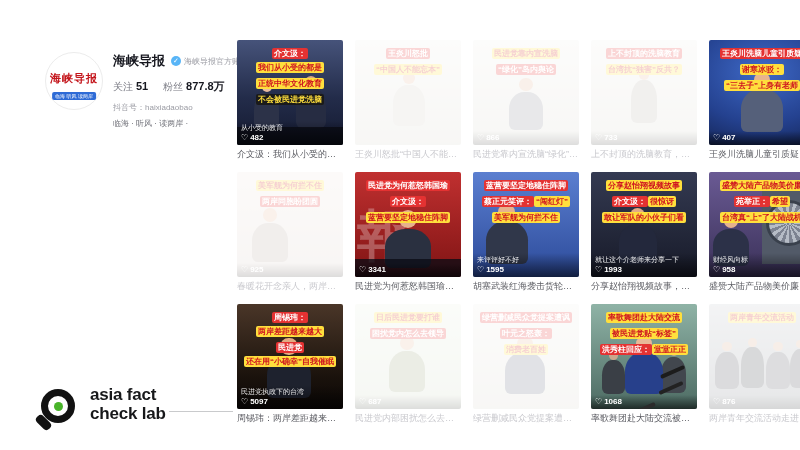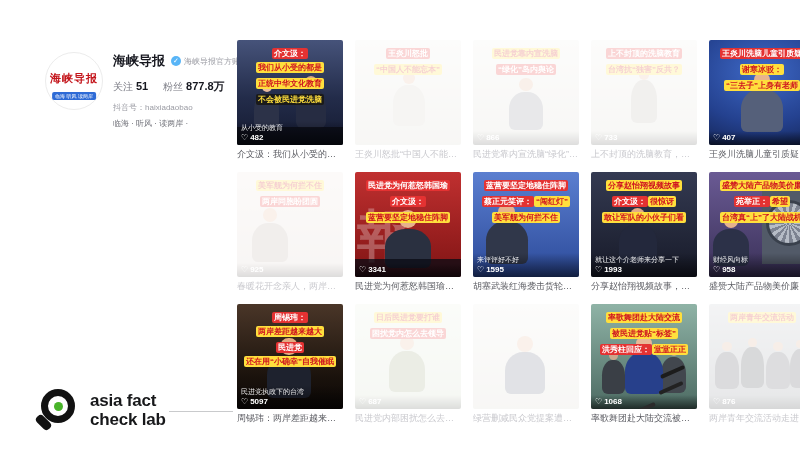--- a/index.html
+++ b/index.html
@@ -83,21 +83,21 @@
   .seg-dark   { background:#1a1a1a; color:#ffdf3d; }
 
   .bar { position:absolute; left:0; right:0; bottom:0; padding:2px 4px 3px;
          background:linear-gradient(180deg,rgba(0,0,0,0) 0%,rgba(0,0,0,0.6) 100%); }
   .cap { font-size:7px; color:rgba(255,255,255,0.92); white-space:nowrap;
          overflow:hidden; text-overflow:ellipsis; }
   .likes { display:flex; align-items:center; color:#fff; font-size:8px; font-weight:bold; }
   .heart { font-size:8px; margin-right:2px; font-weight:normal; }
 
   
-  .watermark { position:absolute; left:35px; top:385px; display:flex; align-items:center; }
+  .watermark { position:absolute; left:35px; top:385px; display:flex; align-items:flex-start; }
   .wm-icon { position:relative; width:46px; height:50px; }
   .wm-ring { position:absolute; left:6px; top:4px; width:34px; height:34px;
              border:7px solid #121212; border-radius:50%; background:#fff; }
   .wm-dot { position:absolute; left:19px; top:17px; width:9px; height:9px;
             border-radius:50%; background:#49b42a; }
   .wm-handle { position:absolute; left:0px; top:33px; width:17px; height:9px;
                background:#121212; border-radius:4px; transform:rotate(45deg); }
   .wm-text { margin-left:9px; font-size:17px; line-height:19px; font-weight:bold;
              color:#17181a; letter-spacing:-0.2px; }
   .wm-rule { position:absolute; left:169px; top:411px; width:64px; height:1px;
@@ -397,20 +397,25 @@
         </div>
         <div class="title title-faded">民进党内部困扰怎么去领导...</div>
       </div>
       <div class="tile">
         <div class="thumb">
           <div class="inner bg-light faded">
             <div class="fig" style="left: 30%; top: 30%; width: 38%; height: 66%;">
               <span class="head" style="background: rgb(227, 183, 155);"></span>
               <span class="torso" style="background: rgb(106, 112, 129);"></span>
             </div>
+            <div class="ov">
+              <div class="ov-line"><span class="seg seg-red">绿营删减民众党提案遭讽</span></div>
+              <div class="ov-line"><span class="seg seg-red">叶元之怒轰：</span></div>
+              <div class="ov-line"><span class="seg seg-yellow">消费老百姓</span></div>
+            </div>
           </div>
         </div>
         <div class="title title-faded">绿营删减民众党提案遭讽，叶元之怒...</div>
       </div>
       <div class="tile">
         <div class="thumb">
           <div class="inner bg-teal">
             <div class="fig" style="left: 10%; top: 44%; width: 22%; height: 54%;">
               <span class="head" style="background: rgb(202, 168, 142);"></span>
               <span class="torso" style="background: rgb(58, 63, 70);"></span>

